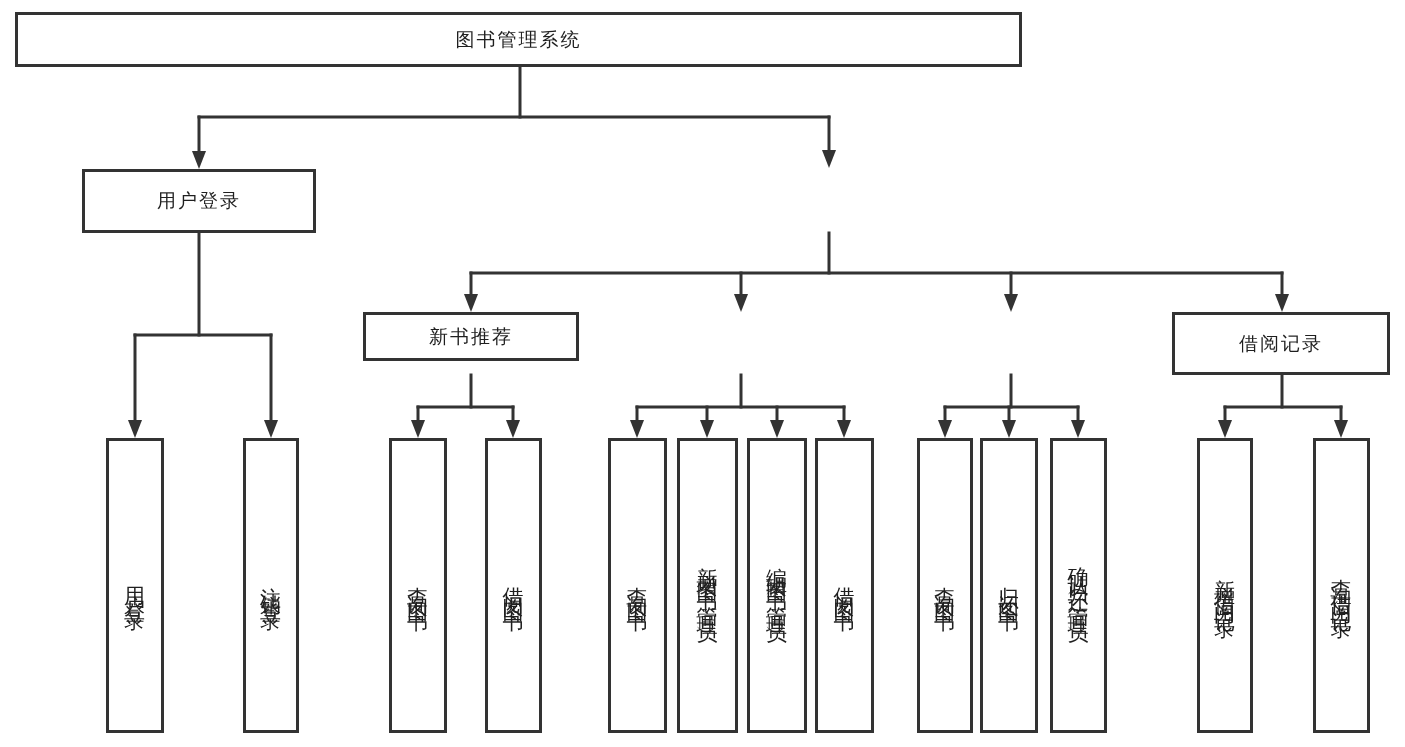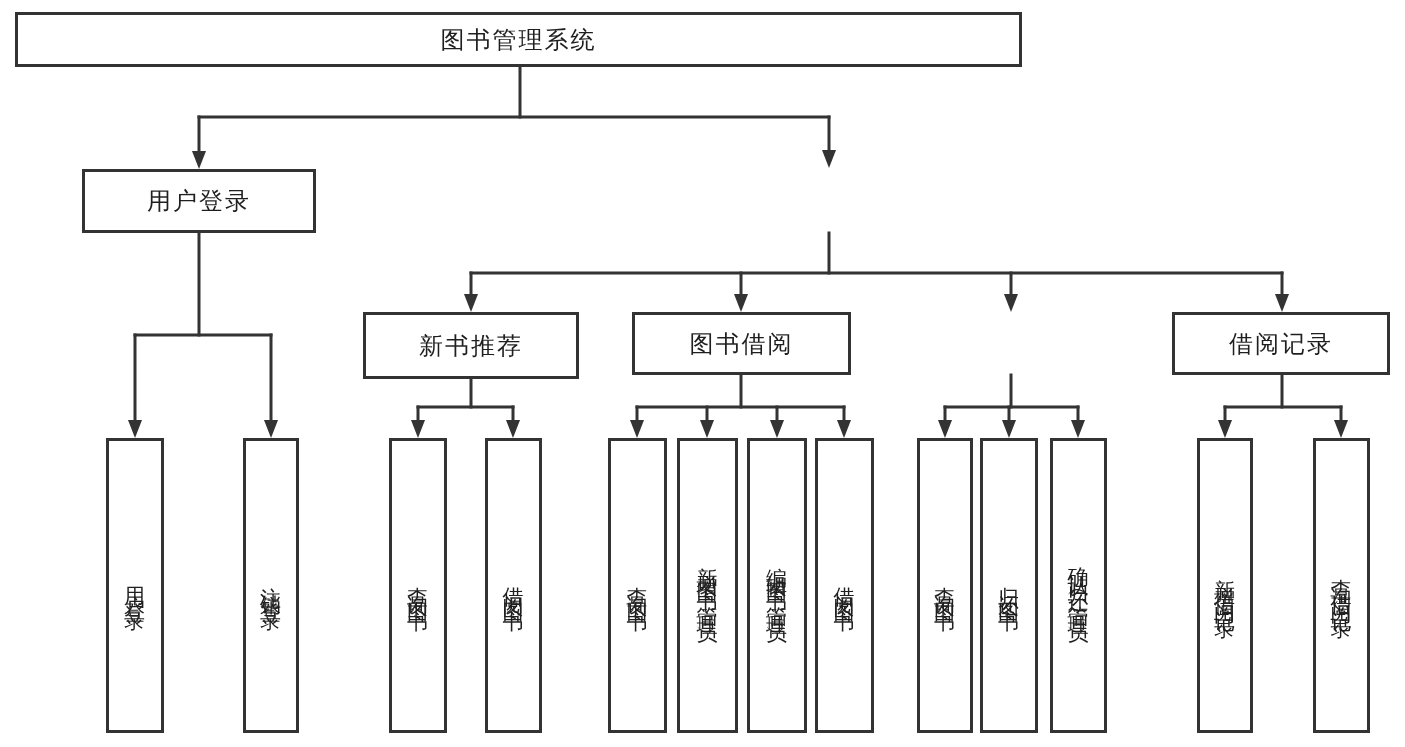--- a/index.html
+++ b/index.html
@@ -37,21 +37,21 @@
     position: absolute;
     background: var(--box-bg);
     border: 3px solid var(--line);
     color: var(--text);
     display: flex;
     align-items: center;
     justify-content: center;
     text-align: center;
   }
   .node-header {
-    font-size: 24px;
+    font-size: 19px;
     letter-spacing: 2px;
     white-space: nowrap;
     text-align: right;
   }
   .node-leaf {
     writing-mode: vertical-rl;
     text-orientation: mixed;
     font-size: 21px;
     letter-spacing: 8px;
     line-height: 1;
@@ -145,22 +145,21 @@
       <polygon points="1225,438 1218,420 1232,420"></polygon>
       <line x1="1341" y1="407" x2="1341" y2="422"></line>
       <polygon points="1341,438 1334,420 1348,420"></polygon>
     </g>
   </svg>
 
   <div class="node node-header" style="left:15px; top:12px; width:1007px; height:55px;">图书管理系统</div>
 
   <div class="node node-header" style="left:82px; top:169px; width:234px; height:64px;">用户登录</div>
 
-  <div class="node node-header" style="left:363px; top:312px; width:216px; height:67px;">新书推荐</div>
-  <div class="node node-header" style="left:632px; top:312px; width:219px; height:63px;">图书借阅</div>
+  <div class="node node-header" style="left:363px; top:312px; width:216px; height:49px;">新书推荐</div>
   <div class="node node-header" style="left:1172px; top:312px; width:218px; height:63px;">借阅记录</div>
 
   <div class="node node-leaf" style="left:106px; top:438px; width:58px; height:295px;">用户登录</div>
   <div class="node node-leaf" style="left:243px; top:438px; width:56px; height:295px;">注销登录</div>
 
   <div class="node node-leaf" style="left:389px; top:438px; width:58px; height:295px;">查询图书</div>
   <div class="node node-leaf" style="left:485px; top:438px; width:57px; height:295px;">借阅图书</div>
 
   <div class="node node-leaf" style="left:608px; top:438px; width:59px; height:295px;">查询图书</div>
   <div class="node node-leaf" style="left:677px; top:438px; width:61px; height:295px;">新增图书（管理员）</div>

